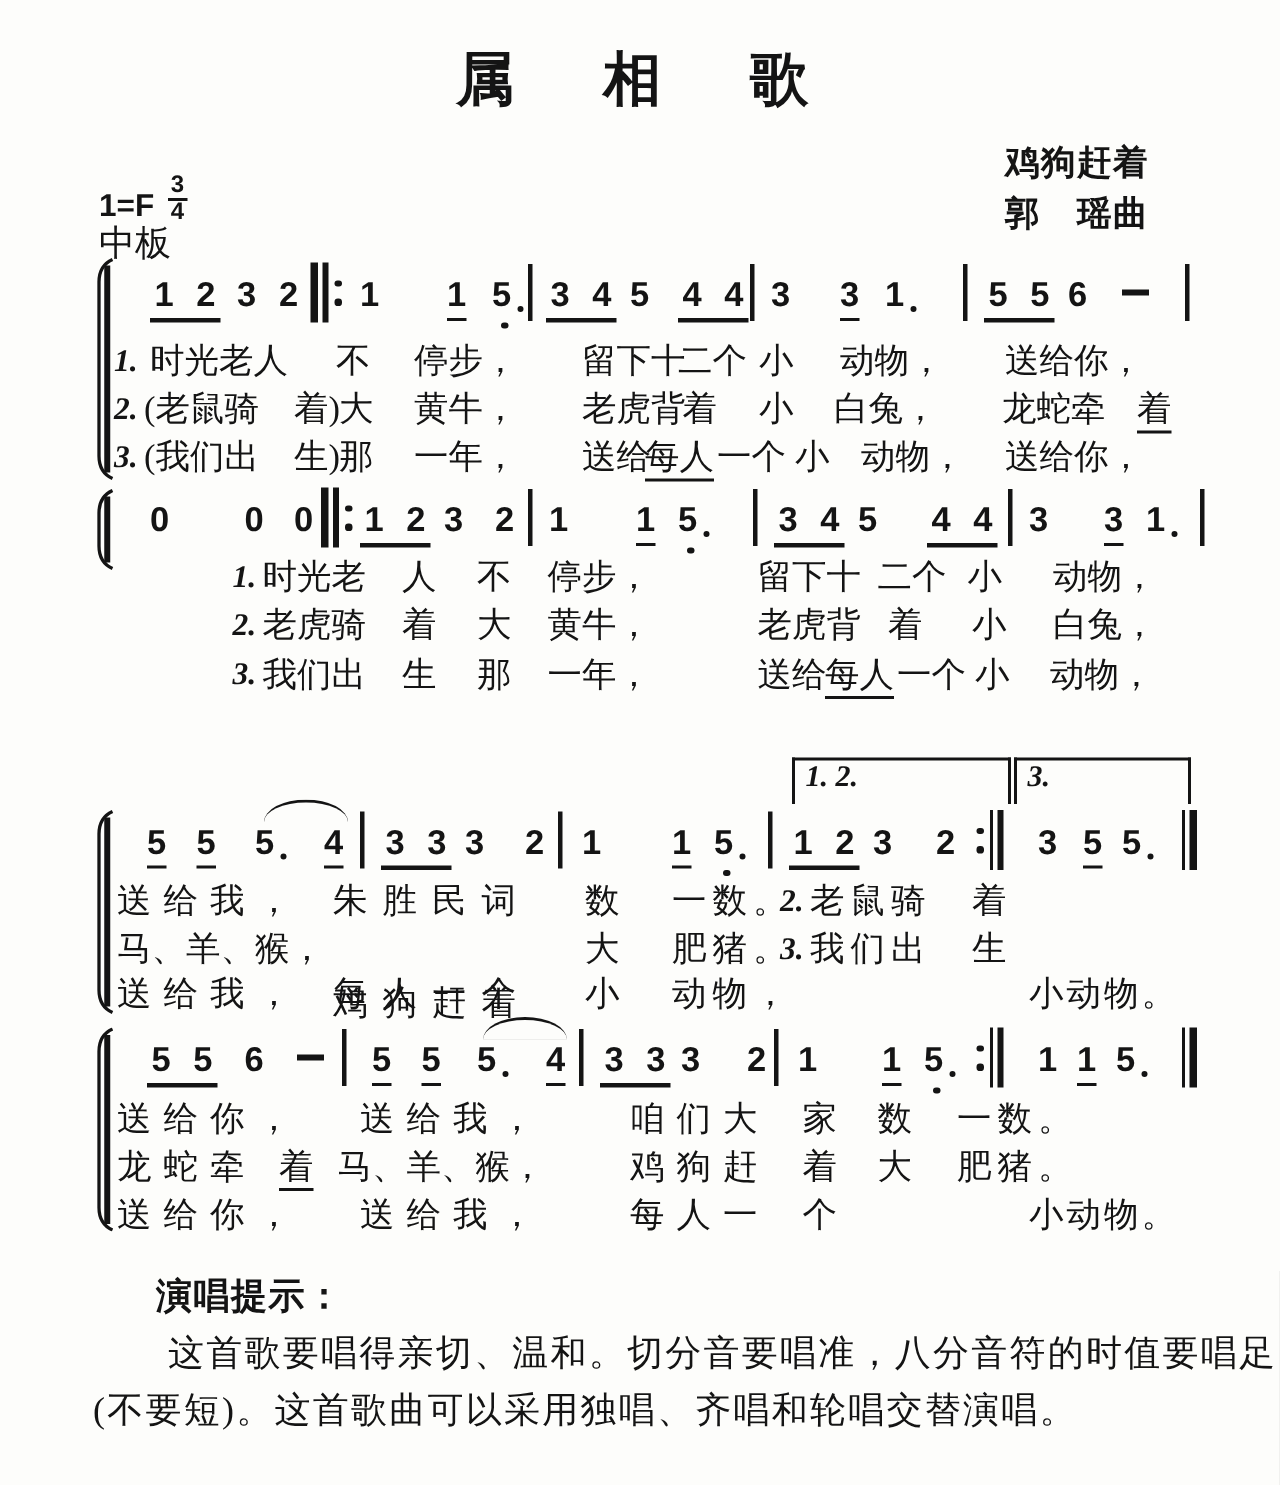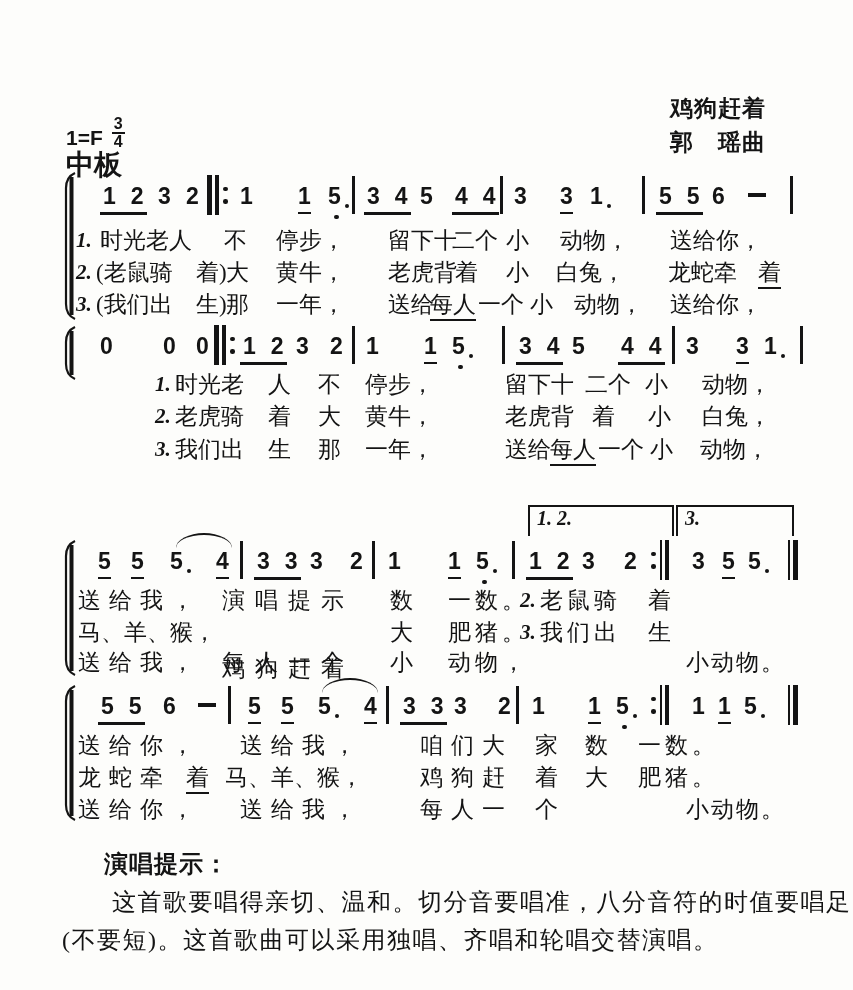--- a/index.html
+++ b/index.html
@@ -10,21 +10,21 @@
   .subtitle{position:absolute;top:97px;left:0;width:100%;text-align:center;
             font-size:23px;font-weight:700;letter-spacing:2px;}
   .credit{position:absolute;left:670px;font-size:23px;font-weight:700;letter-spacing:1px;white-space:nowrap;}
   .credit1{top:93px;} .credit2{top:127px;}
   .keyrow{position:absolute;left:66px;top:116px;display:flex;gap:9px;align-items:flex-end;
           font-family:"Liberation Sans","DejaVu Sans",sans-serif;font-weight:700;font-size:21px;}
   .frac{display:inline-flex;flex-direction:column;align-items:center;line-height:1;
         font-size:16px;font-weight:700;}
   .frac b{padding:0 2px;}
   .frac b:first-child{border-bottom:2px solid #141414;}
-  .tempo{position:absolute;left:66px;top:146px;font-size:28px;font-weight:700;}
+  .tempo{position:absolute;left:66px;top:146px;font-size:24px;font-weight:400;}
   .score{position:absolute;inset:0;}
   
   .note{position:absolute;display:inline-flex;align-items:flex-end;line-height:1;
         font:700 23px "Liberation Sans","DejaVu Sans",sans-serif;}
   .note.u{border-bottom:2.5px solid #141414;padding-bottom:2px;}
   .note .aug{display:inline-block;width:4.5px;height:4.5px;border-radius:50%;
              background:#141414;margin-left:4px;margin-bottom:2px;}
   .note .lowdot{position:absolute;left:6px;bottom:-9px;width:4.5px;height:4.5px;
                 border-radius:50%;background:#141414;}
   .beam{position:absolute;display:inline-flex;gap:15px;line-height:1;
@@ -48,20 +48,21 @@
   .vlab{display:inline-block;font-style:italic;font-weight:700;font-size:20px;
         padding:1px 0 0 7px;line-height:1;}
   .tipH{position:absolute;left:104px;top:848px;font-size:24px;font-weight:700;letter-spacing:1px;}
   .tip1{position:absolute;left:112px;top:886px;font-size:24px;letter-spacing:1.5px;white-space:nowrap;}
   .tip2{position:absolute;left:62px;top:924px;font-size:24px;letter-spacing:1.5px;white-space:nowrap;}
 </style>
 </head>
 <body>
 
 <div class="page">
+  <div class="title">属　相　歌</div>
   <div class="credit credit1">鸡狗赶着</div>
   <div class="credit credit2">郭　瑶曲</div>
   <div class="keyrow">
     <span>1=F</span>
     <span class="frac">
         <b>3</b>
         <b>4</b>
       </span>
   </div>
   <div class="tempo">中板</div>
@@ -326,21 +327,21 @@
       </div>
       <div class="note" style="left: 748px; top: 548px;">
         <span>5</span>
         <i class="aug"></i>
       </div>
       <div class="bargrp" style="left: 788px; top: 540px;">
         <span class="b thin"></span>
         <span class="b thick"></span>
       </div>
       <div class="lyr" style="left: 78px; top: 588px; letter-spacing: 8px;">送给我，</div>
-      <div class="lyr" style="left: 222px; top: 588px; letter-spacing: 10px;">演唱提示</div>
+      <div class="lyr" style="left: 222px; top: 588px; letter-spacing: 10px;">朱胜民词</div>
       <div class="lyr" style="left: 390px; top: 588px;">数</div>
       <div class="lyr" style="left: 448px; top: 588px; letter-spacing: 4px;">一数。</div>
       <div class="lyr i" style="left: 520px; top: 588px;">2.</div>
       <div class="lyr" style="left: 540px; top: 588px; letter-spacing: 4px;">老鼠骑</div>
       <div class="lyr" style="left: 648px; top: 588px;">着</div>
       <div class="lyr" style="left: 78px; top: 620px;">马、羊、猴，</div>
       <div class="lyr" style="left: 222px; top: 656px; letter-spacing: 10px;">鸡狗赶着</div>
       <div class="lyr" style="left: 390px; top: 620px;">大</div>
       <div class="lyr" style="left: 448px; top: 620px; letter-spacing: 4px;">肥猪。</div>
       <div class="lyr i" style="left: 520px; top: 620px;">3.</div>

